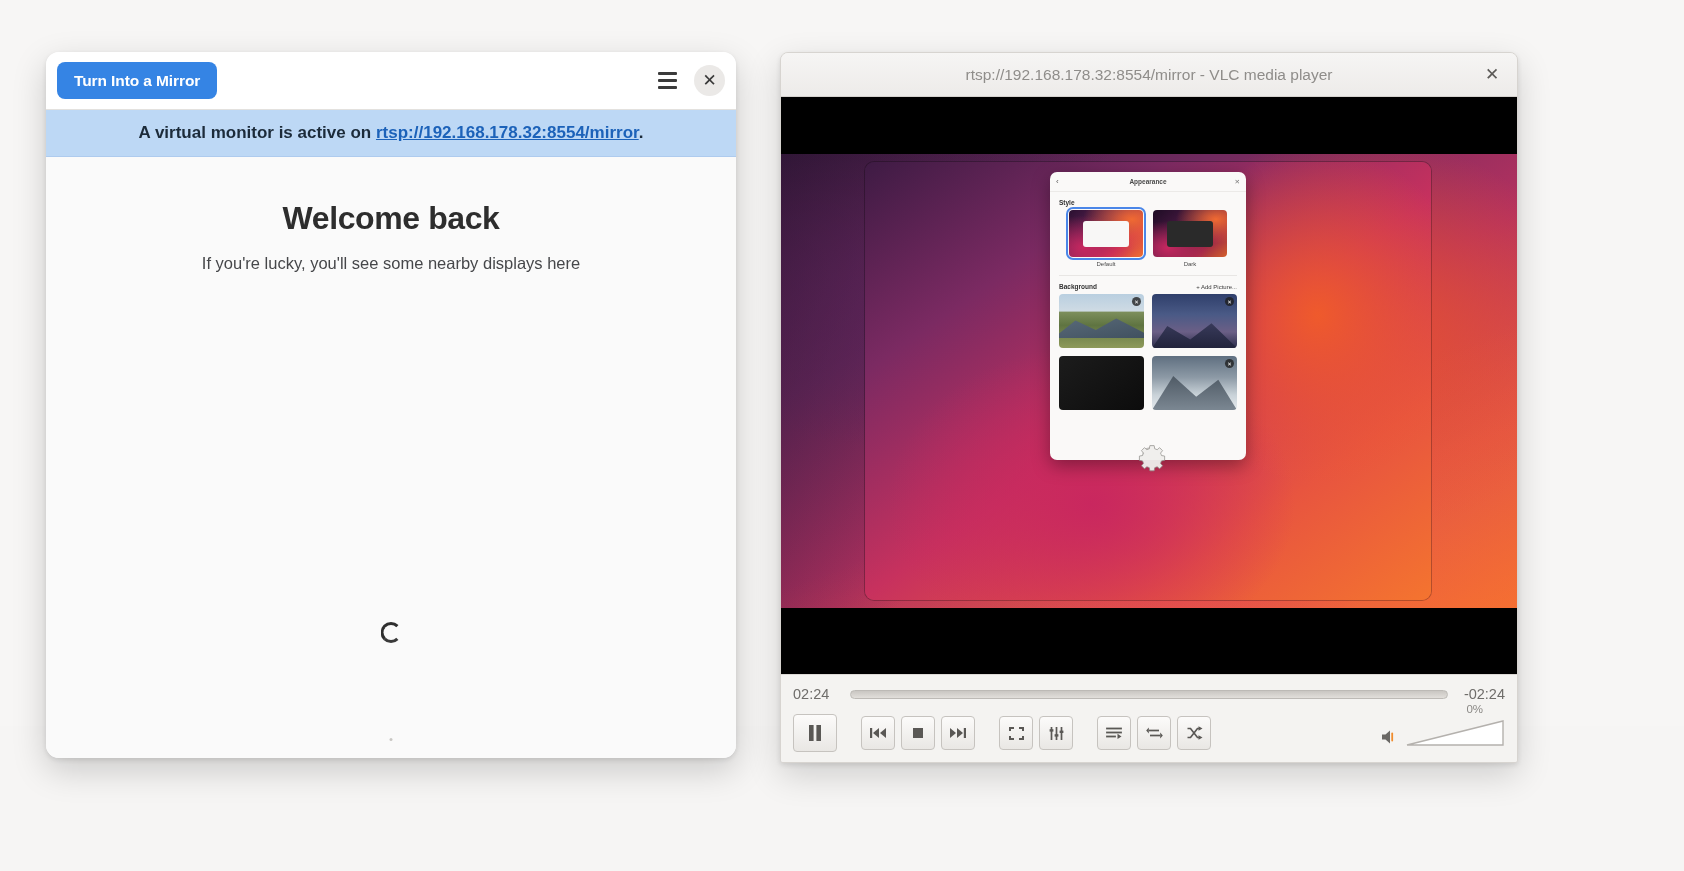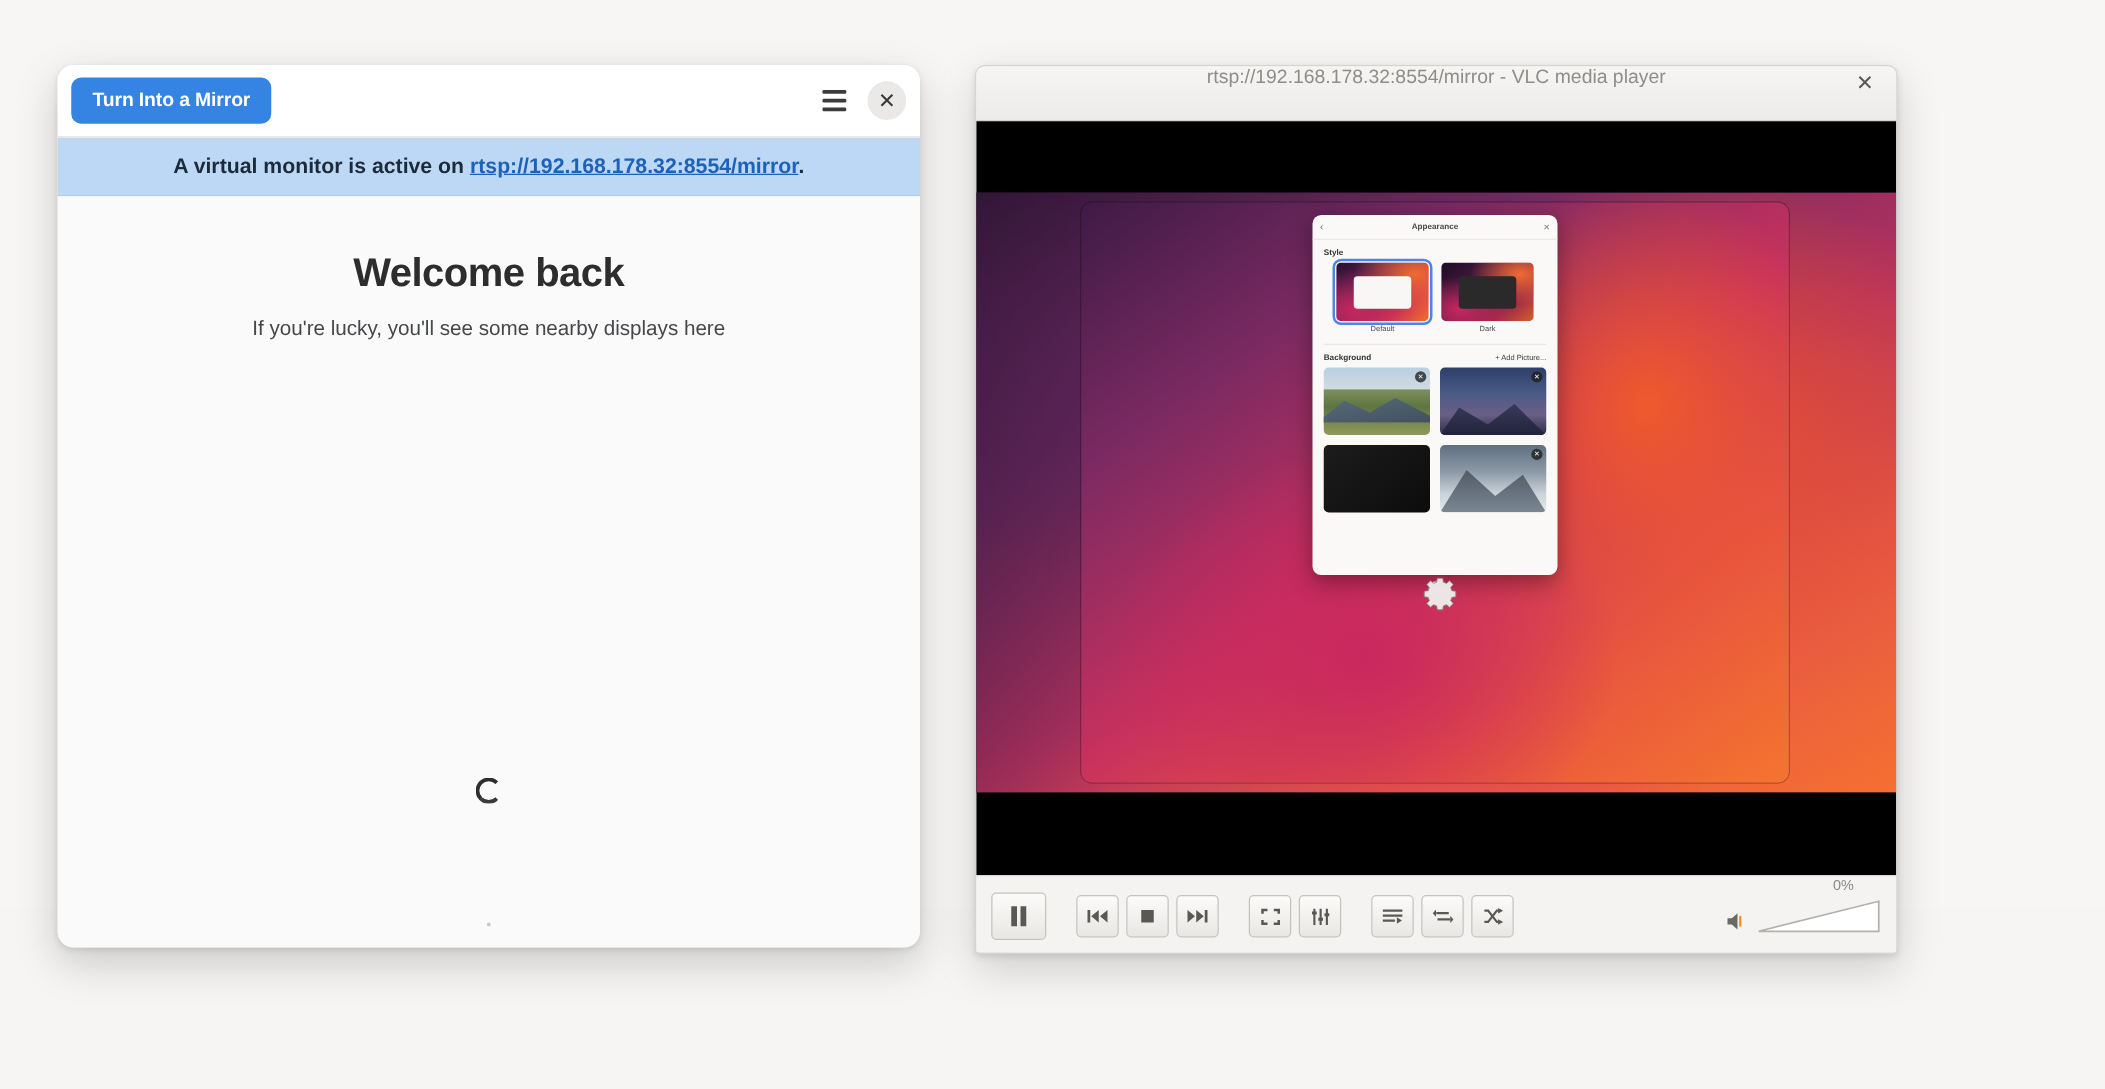--- a/index.html
+++ b/index.html
@@ -108,21 +108,21 @@
     border-radius: 8px 8px 3px 3px;
     box-shadow: 0 2px 5px rgba(0,0,0,0.10), 0 12px 34px rgba(0,0,0,0.16);
     overflow: hidden;
     display: flex; flex-direction: column;
     border: 1px solid #d7d4d0;
   }
   .vlc-titlebar {
     height: 44px; min-height: 44px;
     background: linear-gradient(to bottom, #f6f5f4, #edebe9);
     border-bottom: 1px solid #d5d2ce;
-    display: flex; position: relative;
+    display: flex; align-items: center; position: relative;
     padding: 0 12px;
   }
   .vlc-title {
     position: absolute; left: 0; right: 0; text-align: center;
     font-size: 15.5px; color: #8f8d8a; font-weight: normal;
     pointer-events: none;
   }
   .vlc-close {
     margin-left: auto; z-index: 2;
     width: 26px; height: 26px; border: none; background: transparent;
@@ -410,20 +410,25 @@
 
         <svg class="stream-gear" viewBox="0 0 24 24">
           <path fill="#f0efed" stroke="#8d8b88" stroke-width="0.4" d="M12 8.2a3.8 3.8 0 1 0 0 7.6 3.8 3.8 0 0 0 0-7.6zm0 5.9a2.1 2.1 0 1 1 0-4.2 2.1 2.1 0 0 1 0 4.2z"></path>
           <path fill="#f0efed" stroke="#8d8b88" stroke-width="0.4" d="M20.4 13.4l-1.7-.3a6.9 6.9 0 0 0-.5-1.3l1.1-1.3-1.6-1.6-1.3 1.1a6.9 6.9 0 0 0-1.3-.5l-.3-1.7h-2.3l-.3 1.7a6.9 6.9 0 0 0-1.3.5L9.6 8.9 8 10.5l1.1 1.3a6.9 6.9 0 0 0-.5 1.3l-1.7.3v2.3l1.7.3c.1.5.3.9.5 1.3L8 18.6l1.6 1.6 1.3-1.1c.4.2.9.4 1.3.5l.3 1.7h2.3l.3-1.7c.5-.1.9-.3 1.3-.5l1.3 1.1 1.6-1.6-1.1-1.3c.2-.4.4-.9.5-1.3l1.7-.3z" transform="translate(-2.2,-2.5) scale(1.18)"></path>
         </svg>
       </div>
     </div>
 
     <div class="vlc-controls">
 
+      <div class="vlc-seek-row">
+        <div class="vlc-time">02:24</div>
+        <div class="vlc-seekbar"></div>
+        <div class="vlc-time right">-02:24</div>
+      </div>
 
       <div class="vlc-btn-row">
 
         <div class="vbtn large">
           <svg width="16" height="18" viewBox="0 0 16 18">
             <rect x="2" y="1" width="4.6" height="16" fill="#5a5855"></rect>
             <rect x="9.4" y="1" width="4.6" height="16" fill="#5a5855"></rect>
           </svg>
         </div>
 

